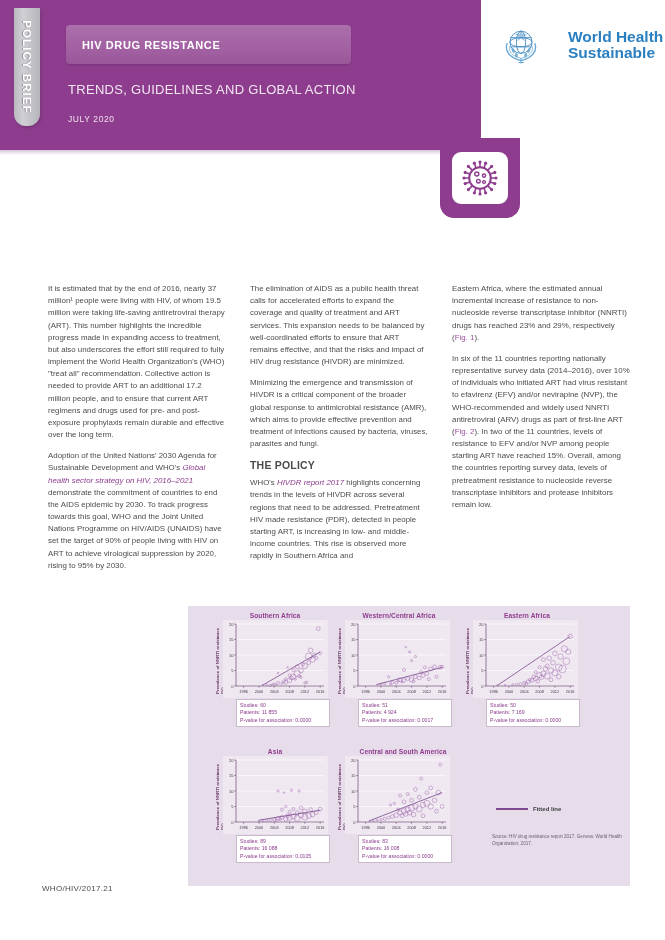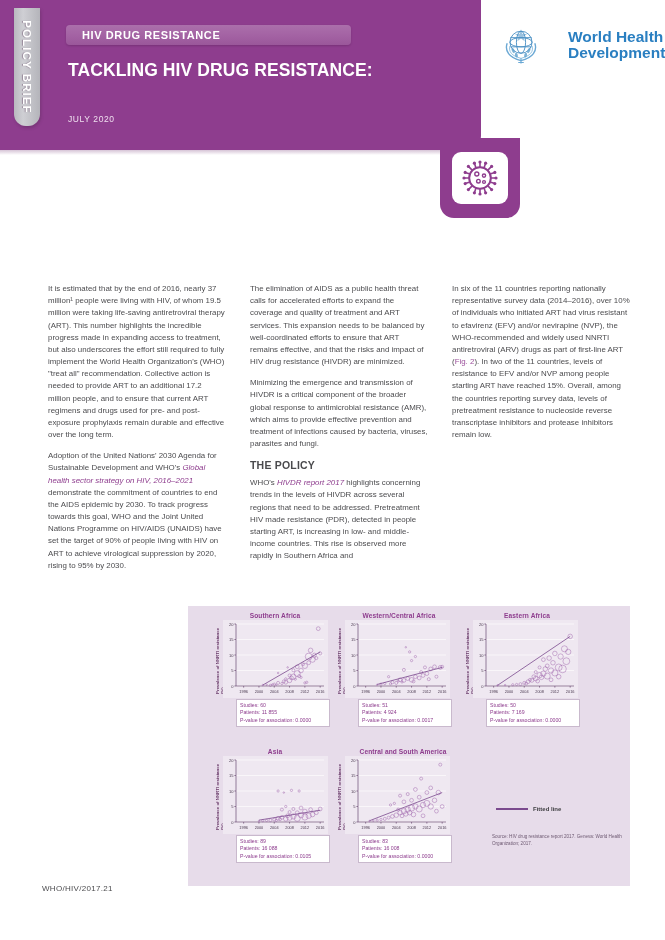--- a/index.html
+++ b/index.html
@@ -34,21 +34,21 @@
     position: absolute; left: 50%; top: 50%;
     transform: translate(-50%,-50%) rotate(90deg);
     transform-origin: center;
     white-space: nowrap;
     font-size: 11.5px; font-weight: bold; letter-spacing: 1.1px;
     color: #ffffff;
     text-shadow: 0 1px 1px rgba(90,60,90,.5);
   }
   .topic-pill {
     position: absolute; left: 66px; top: 25px;
-    width: 285px; height: 20px;
+    width: 285px; height: 39px;
     background: linear-gradient(to bottom, #ab6fab 0%, #a362a3 55%, #9a579a 100%);
     border-radius: 4px;
     box-shadow: 0 1px 2px rgba(60,20,60,.25);
   }
   .topic-pill span {
     position: absolute; left: 16px; top: 50%; transform: translateY(-50%);
     font-size: 11px; font-weight: bold; letter-spacing: .6px; color: #fff;
   }
   .main-title {
     position: absolute; left: 68px; top: 60px;
@@ -166,21 +166,21 @@
   <div class="header-shadow"></div>
 
   <div class="policy-tab">
     <span>POLICY BRIEF</span>
   </div>
 
   <div class="topic-pill">
     <span>HIV DRUG RESISTANCE</span>
   </div>
 
-  <div class="main-title">TACKLING HIV DRUG RESISTANCE:</div>
+  <div class="sub-title">TRENDS, GUIDELINES AND GLOBAL ACTION</div>
   <div class="header-date">JULY 2020</div>
 
   <div class="who-logo">
     <svg class="who-emblem" viewBox="0 0 100 100">
       <g fill="none" stroke="#4a90c4" stroke-width="2">
         <circle cx="50" cy="44" r="24"></circle>
         <ellipse cx="50" cy="44" rx="10" ry="24"></ellipse>
         <ellipse cx="50" cy="44" rx="24" ry="10"></ellipse>
         <path d="M27 34 h46 M27 54 h46"></path>
       </g>
@@ -190,21 +190,21 @@
       <path d="M50 79 L50 90 M44 88 h12" stroke="#6aa8d4" stroke-width="2.5" fill="none"></path>
       <g fill="#5c9fcd" opacity=".8">
         <ellipse cx="33" cy="62" rx="3" ry="6" transform="rotate(-25 33 62)"></ellipse>
         <ellipse cx="67" cy="62" rx="3" ry="6" transform="rotate(25 67 62)"></ellipse>
         <ellipse cx="40" cy="72" rx="3" ry="5.5" transform="rotate(-15 40 72)"></ellipse>
         <ellipse cx="60" cy="72" rx="3" ry="5.5" transform="rotate(15 60 72)"></ellipse>
       </g>
     </svg>
     <div class="who-text">
       <div>World Health</div>
-      <div>Development</div>
+      <div>Sustainable</div>
     </div>
   </div>
 
   <div class="virus-notch-top"></div>
   <div class="virus-notch"></div>
   <div class="virus-card">
     <svg viewBox="0 0 100 100">
       <g fill="#8e3d8e">
         <circle cx="50" cy="50" r="27" fill="none" stroke="#8e3d8e" stroke-width="5"></circle>
         <g stroke="#8e3d8e" stroke-width="4" stroke-linecap="round">
@@ -257,20 +257,21 @@
     </div>
 
     <div class="col">
       <p>The elimination of AIDS as a public health threat calls for accelerated efforts to expand the coverage and quality of treatment and ART services. This expansion needs to be balanced by well-coordinated efforts to ensure that ART remains effective, and that the risks and impact of HIV drug resistance (HIVDR) are minimized.</p>
       <p>Minimizing the emergence and transmission of HIVDR is a critical component of the broader global response to antimicrobial resistance (AMR), which aims to provide effective prevention and treatment of infections caused by bacteria, viruses, parasites and fungi.</p>
       <h2 class="section-head">THE POLICY</h2>
       <p class="last"><span>WHO's </span><span class="em-purple">HIVDR report 2017</span><span> highlights concerning trends in the levels of HIVDR across several regions that need to be addressed. Pretreatment HIV made resistance (PDR), detected in people starting ART, is increasing in low- and middle-income countries. This rise is observed more rapidly in Southern Africa and</span></p>
     </div>
 
     <div class="col">
+      <p><span>Eastern Africa, where the estimated annual incremental increase of resistance to non-nucleoside reverse transcriptase inhibitor (NNRTI) drugs has reached 23% and 29%, respectively (</span><span class="ref">Fig. 1</span><span>).</span></p>
       <p class="last"><span>In six of the 11 countries reporting nationally representative survey data (2014–2016), over 10% of individuals who initiated ART had virus resistant to efavirenz (EFV) and/or nevirapine (NVP), the WHO-recommended and widely used NNRTI antiretroviral (ARV) drugs as part of first-line ART (</span><span class="ref">Fig. 2</span><span>). In two of the 11 countries, levels of resistance to EFV and/or NVP among people starting ART have reached 15%. Overall, among the countries reporting survey data, levels of pretreatment resistance to nucleoside reverse transcriptase inhibitors and protease inhibitors remain low.</span></p>
     </div>
   </div>
 
 
   <div class="fig-panel">
     <div class="charts-grid" id="charts-grid">
         <div class="chart-cell" style="left: 28px; top: 6px; width: 118px;">
           <div class="chart-title">Southern Africa</div>
           <div class="plot-wrap">

